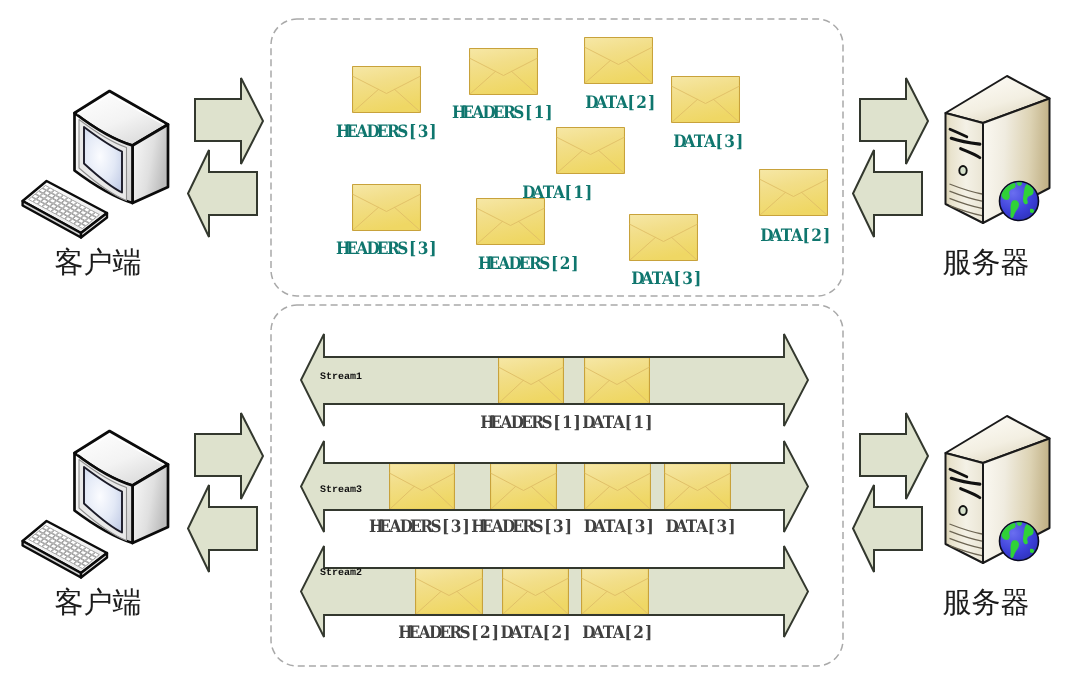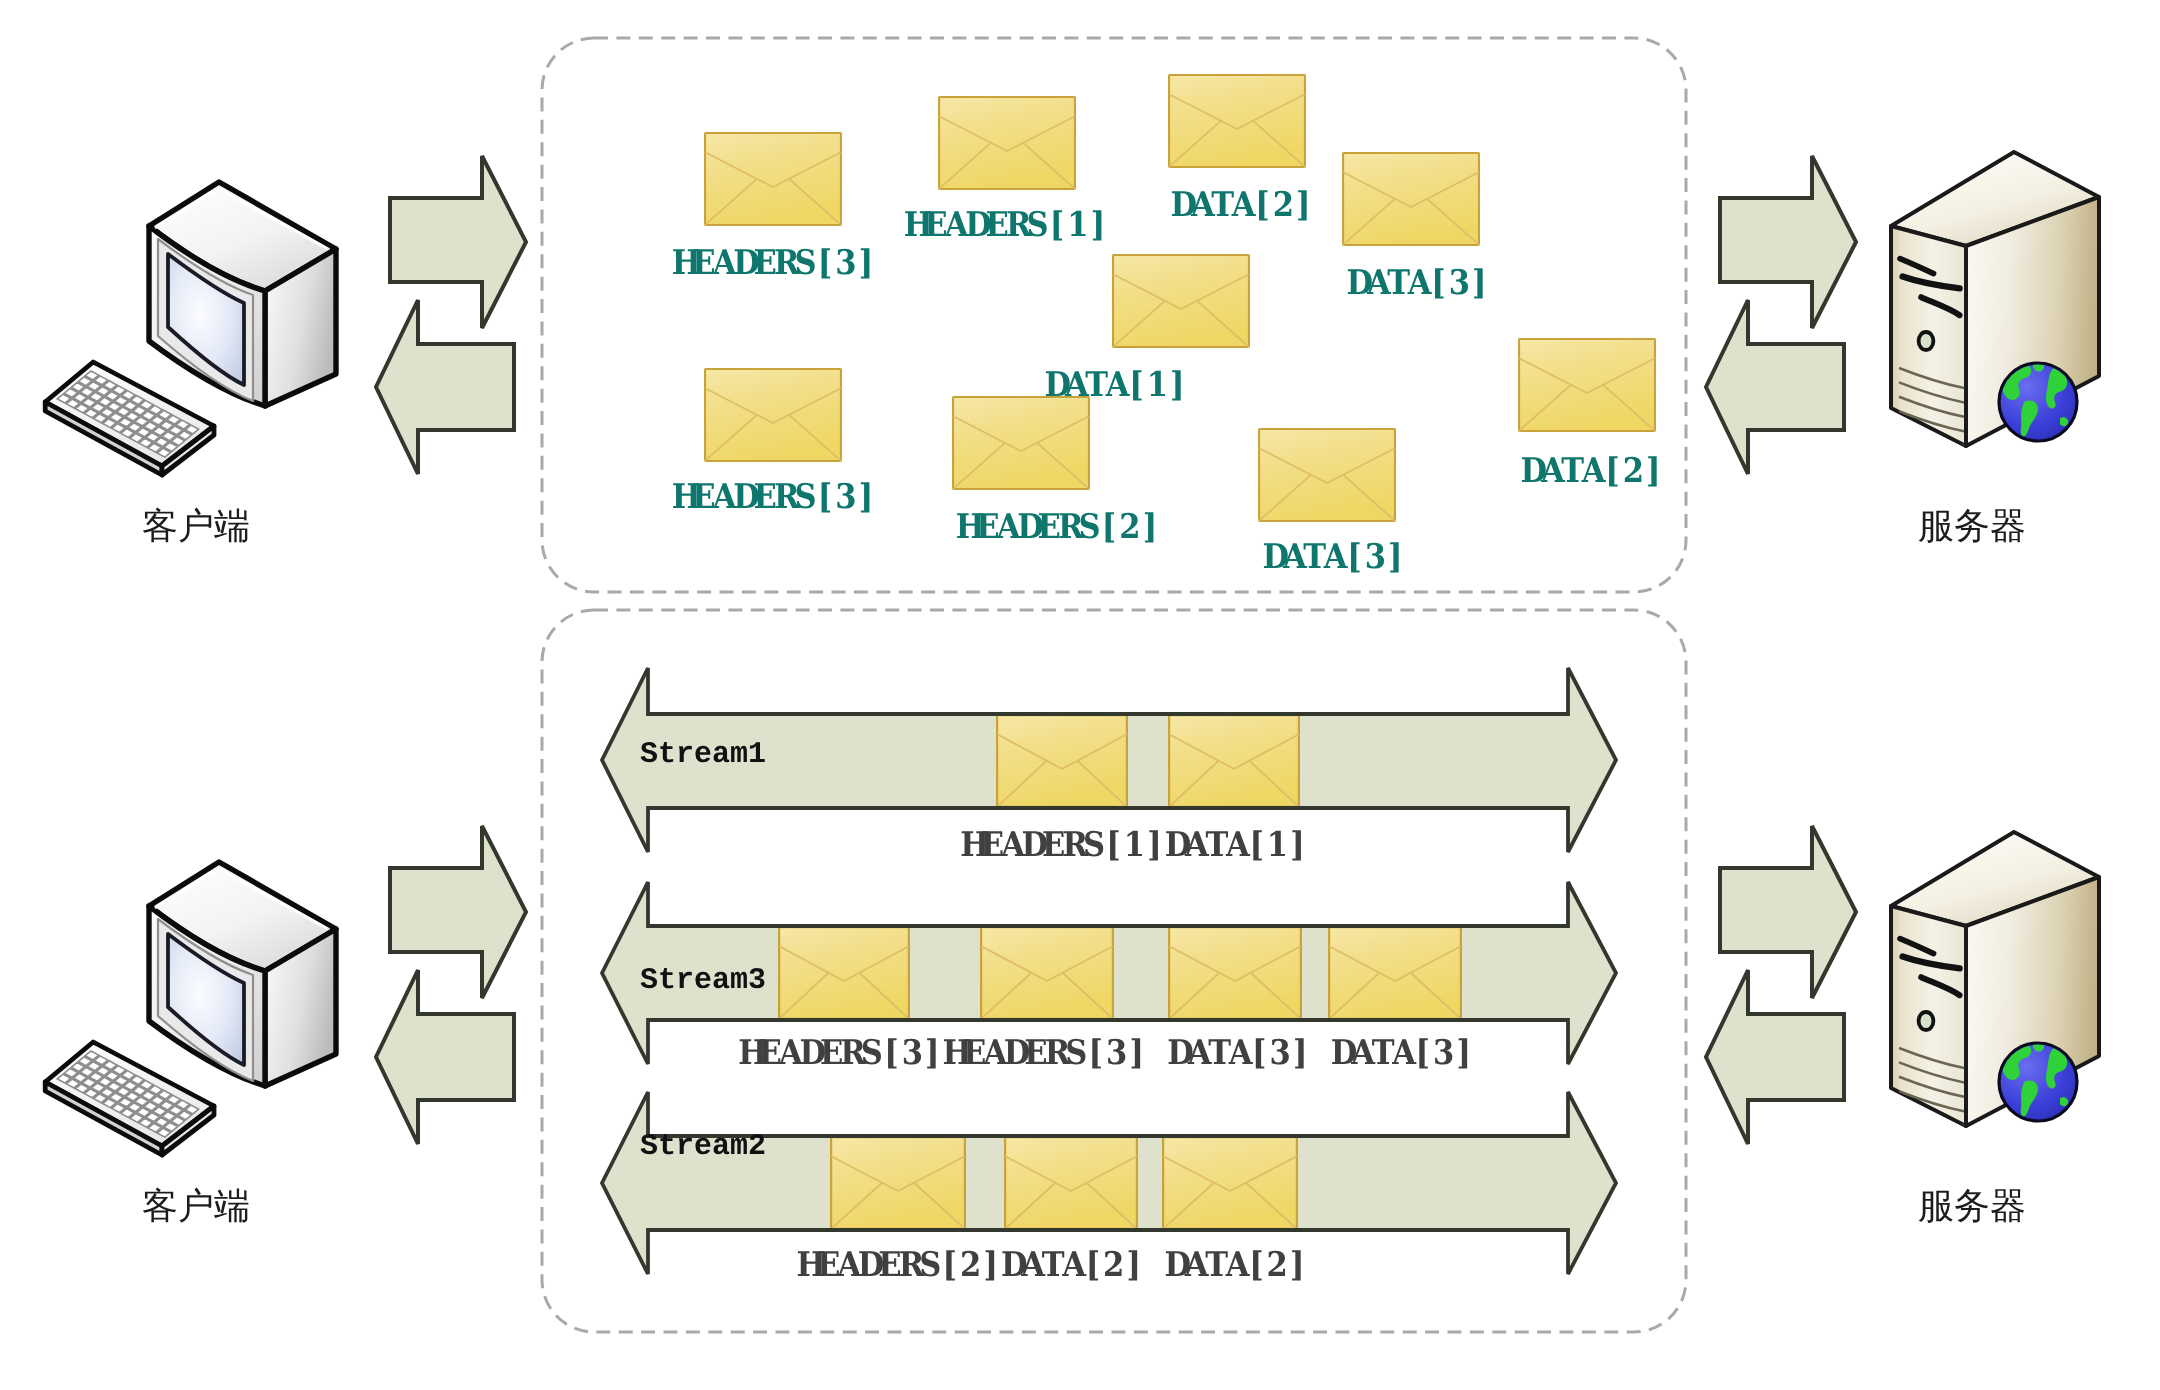--- a/index.html
+++ b/index.html
@@ -8,26 +8,26 @@
   body{width:1080px;height:695px;overflow:hidden;position:relative;
        -webkit-font-smoothing:antialiased;text-rendering:geometricPrecision;}
   #stage{position:absolute;left:0;top:0;width:1080px;height:695px;}
   svg{display:block;overflow:visible;}
   .flabel{position:absolute;white-space:pre;color:#0f766e;
      font-family:"DejaVu Serif Condensed","DejaVu Serif",serif;font-weight:bold;
      font-size:17px;line-height:17px;transform:translateX(-50%);}
   .flabel span,.scap span{display:inline-block;width:10.22px;text-align:center;}
   .sname{position:absolute;white-space:pre;color:#111;
      font-family:"Liberation Mono","DejaVu Sans Mono",monospace;font-weight:bold;
-     font-size:15px;line-height:14px;}
+     font-size:10px;line-height:14px;}
   .scap{position:absolute;white-space:pre;color:#404040;
      font-family:"DejaVu Serif Condensed","DejaVu Serif",serif;font-weight:bold;
      font-size:17px;line-height:17px;transform:translateX(-50%);}
   .nlabel{position:absolute;white-space:nowrap;color:#1c1c1c;
-     font-family:"Liberation Sans",sans-serif;font-size:18px;line-height:25px;
+     font-family:"Liberation Sans",sans-serif;font-size:29px;line-height:25px;
      transform:translateX(-50%);}
 </style>
 </head>
 <body>
 
 <div id="stage">
 
 <svg width="0" height="0" style="position:absolute" aria-hidden="true">
  <defs>
   <linearGradient id="gEnv" x1="0.05" y1="0" x2="0.38" y2="1">

